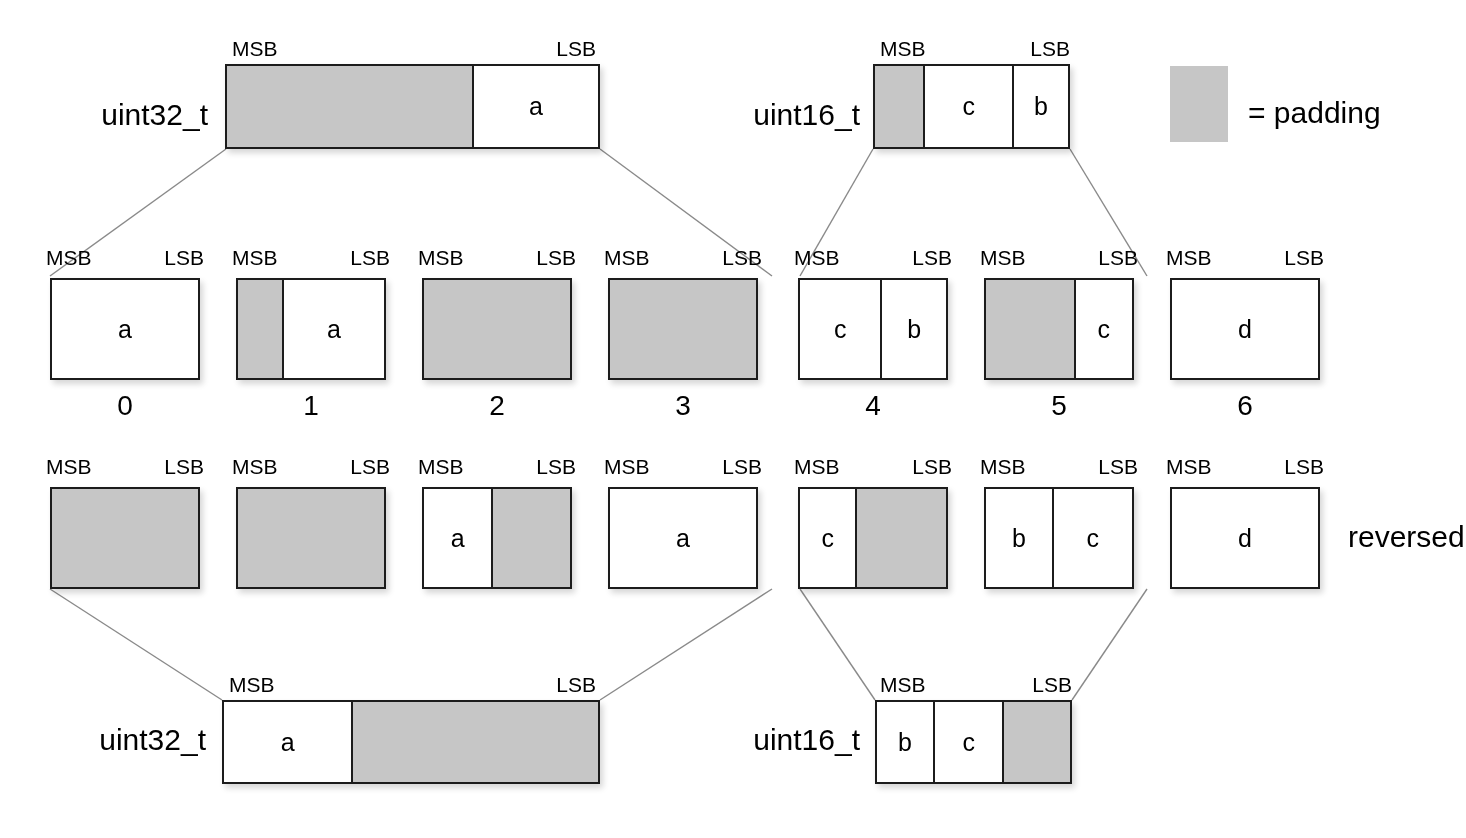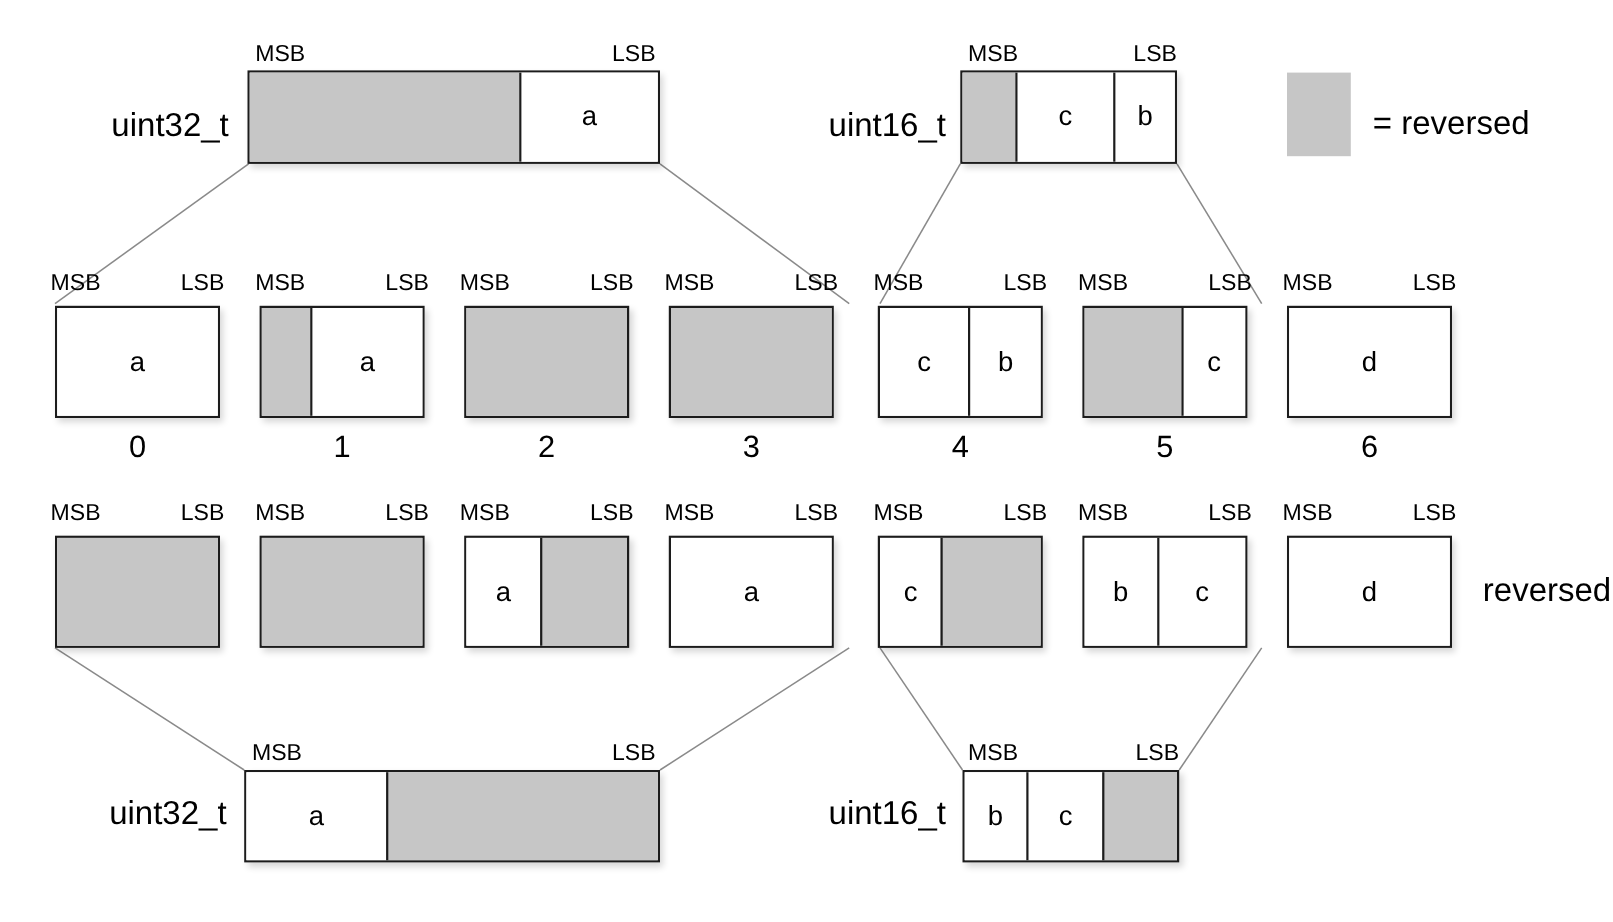--- a/index.html
+++ b/index.html
@@ -158,21 +158,21 @@
     <div class="bitcap" style="left:880px; top:38px;">MSB</div>
     <div class="bitcap right" style="left:974px; top:38px; width:96px;">LSB</div>
 
     <div class="fieldbox" style="left:873px; top:64px; width:197px; height:85px;">
         <div class="cell pad" style="flex: 0 0 25%;"></div>
         <div class="cell" style="flex: 0 0 46%;">c</div>
         <div class="cell" style="flex: 0 0 29%;">b</div>
       </div>
 
     <div class="legend-swatch" style="left:1170px; top:66px; width:58px; height:76px;"></div>
-    <div class="legend-text" style="left:1248px; top:98px;">= reversed</div>
+    <div class="legend-text" style="left:1248px; top:98px;">= padding</div>
 
     <div id="byte-row">
         <div class="bitcap" style="left: 46px; top: 247px;">MSB</div>
         <div class="bitcap right" style="left: 108px; top: 247px; width: 96px;">LSB</div>
         <div class="fieldbox" style="left: 50px; top: 278px; width: 150px; height: 102px;">
           <div class="cell" style="flex: 0 0 100%;">a</div>
         </div>
         <div class="bytenum" style="left: 50px; top: 392px; width: 150px;">0</div>
         <div class="bitcap" style="left: 232px; top: 247px;">MSB</div>
         <div class="bitcap right" style="left: 294px; top: 247px; width: 96px;">LSB</div>

